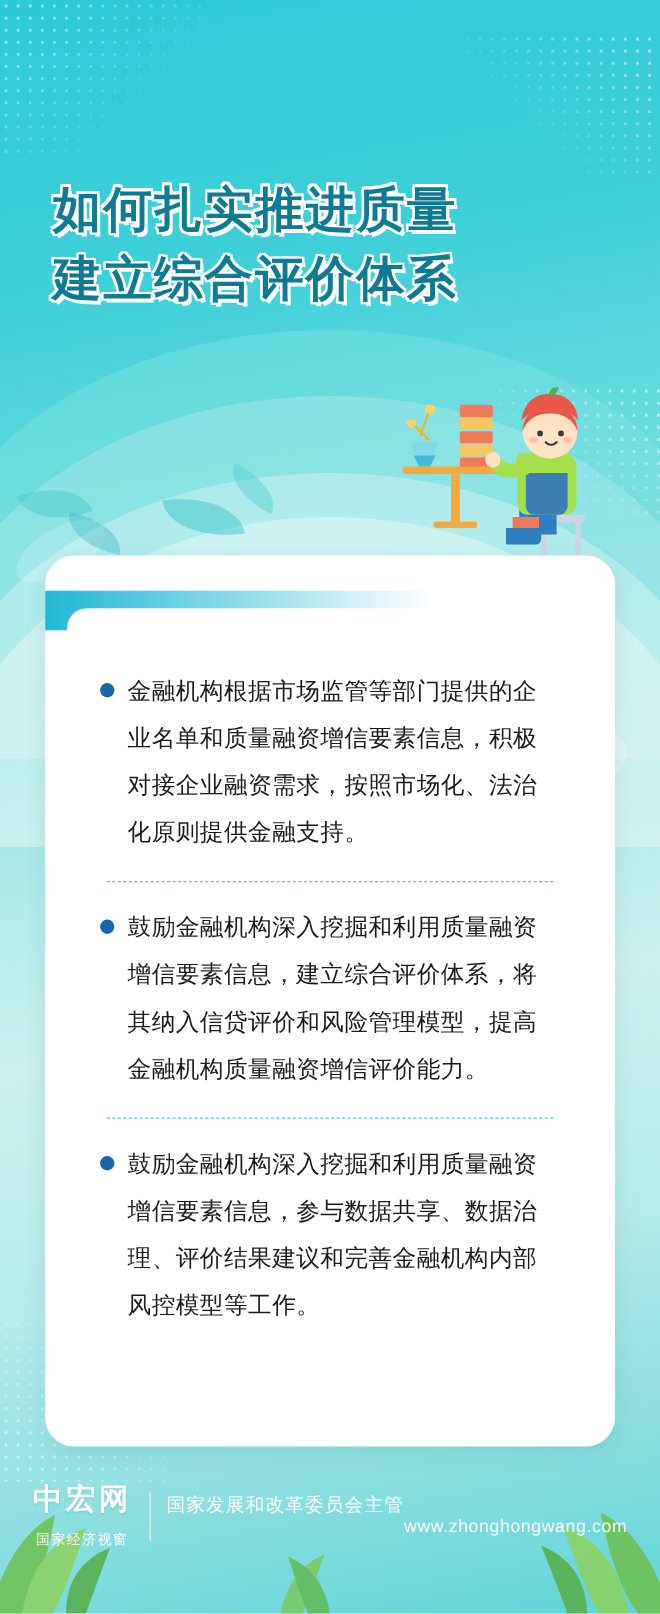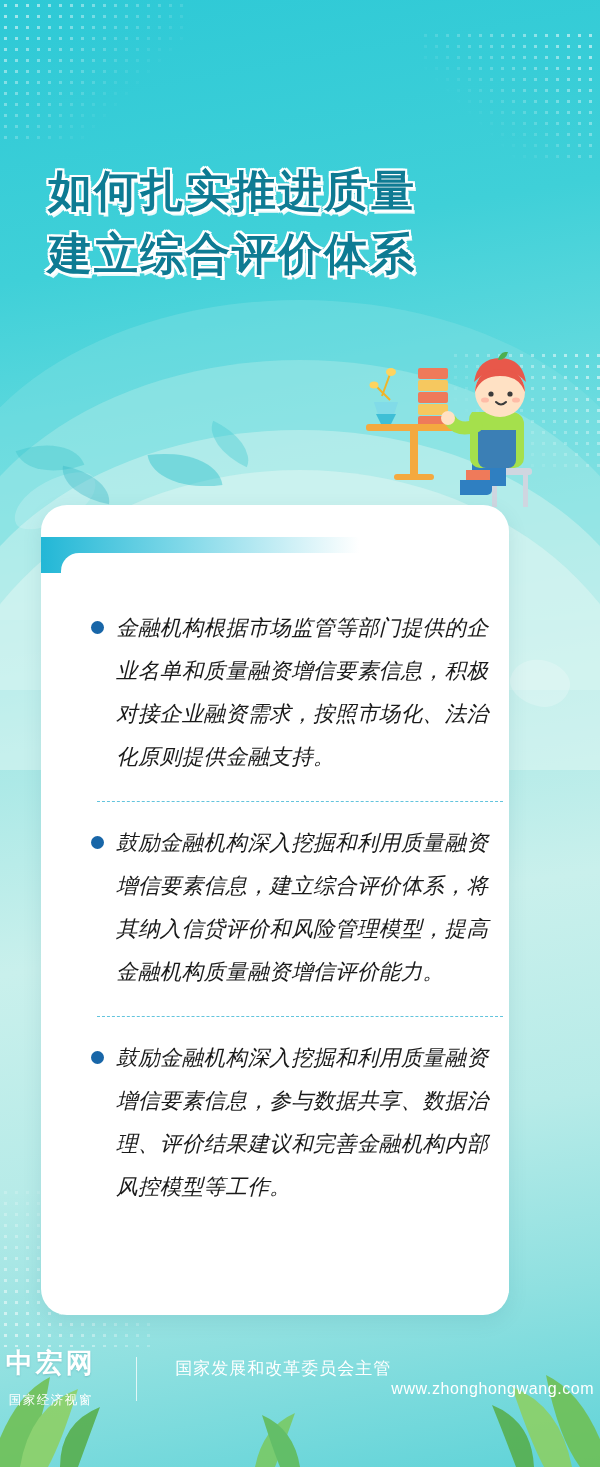--- a/index.html
+++ b/index.html
@@ -112,28 +112,27 @@
     width: 200px;
     height: 185px;
     z-index: 4;
   }
 
   
   .card {
     position: absolute;
     left: 41px;
     top: 505px;
-    width: 468px;
+    width: 518px;
     height: 810px;
     background: #ffffff;
     border-radius: 26px;
     box-shadow: 0 6px 20px rgba(0, 90, 110, .10);
     z-index: 6;
     overflow: hidden;
-    font-style: italic;
   }
   .card-accent {
     position: absolute;
     left: 0;
     top: 32px;
     width: 100%;
     height: 36px;
     background: linear-gradient(90deg, #22b7d6 0%, #7fd8e8 30%, #ffffff 68%, #ffffff 100%);
   }
   .card-inner {
@@ -181,21 +180,20 @@
   
   .footer {
     position: absolute;
     left: 0;
     bottom: 58px;
     width: 100%;
     display: flex;
     align-items: center;
     justify-content: center;
     z-index: 7;
-    gap: 24px;
   }
   .logo {
     display: flex;
     flex-direction: column;
     align-items: center;
     margin-right: 16px;
   }
   .logo-main {
     font-family: "Liberation Serif", serif;
     font-weight: bold;

